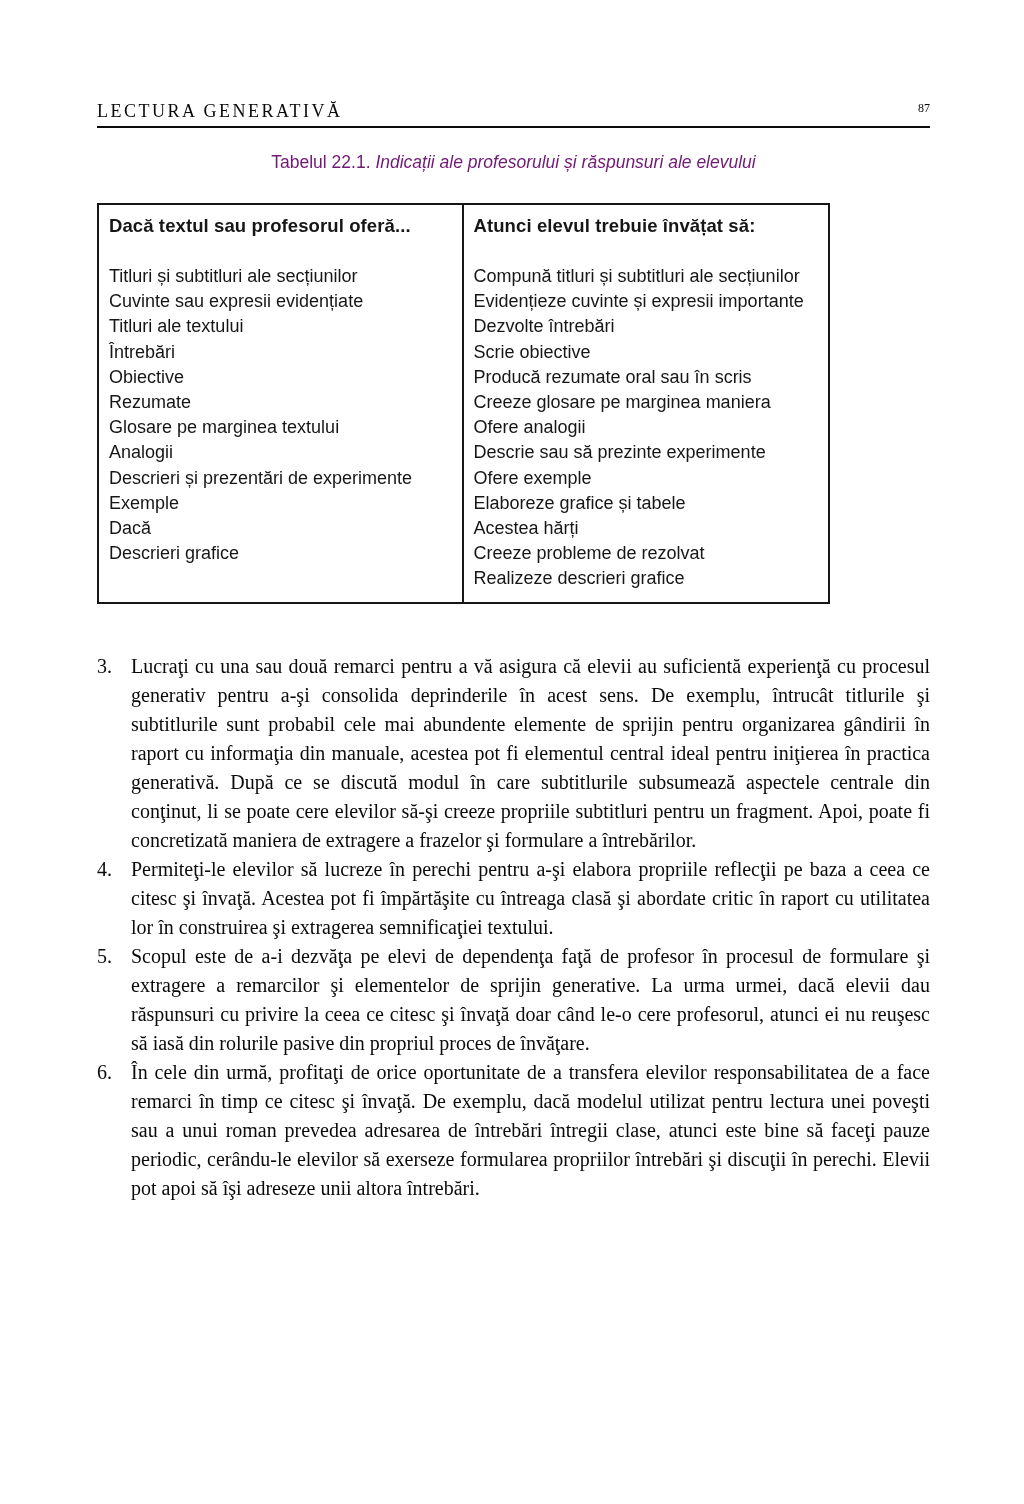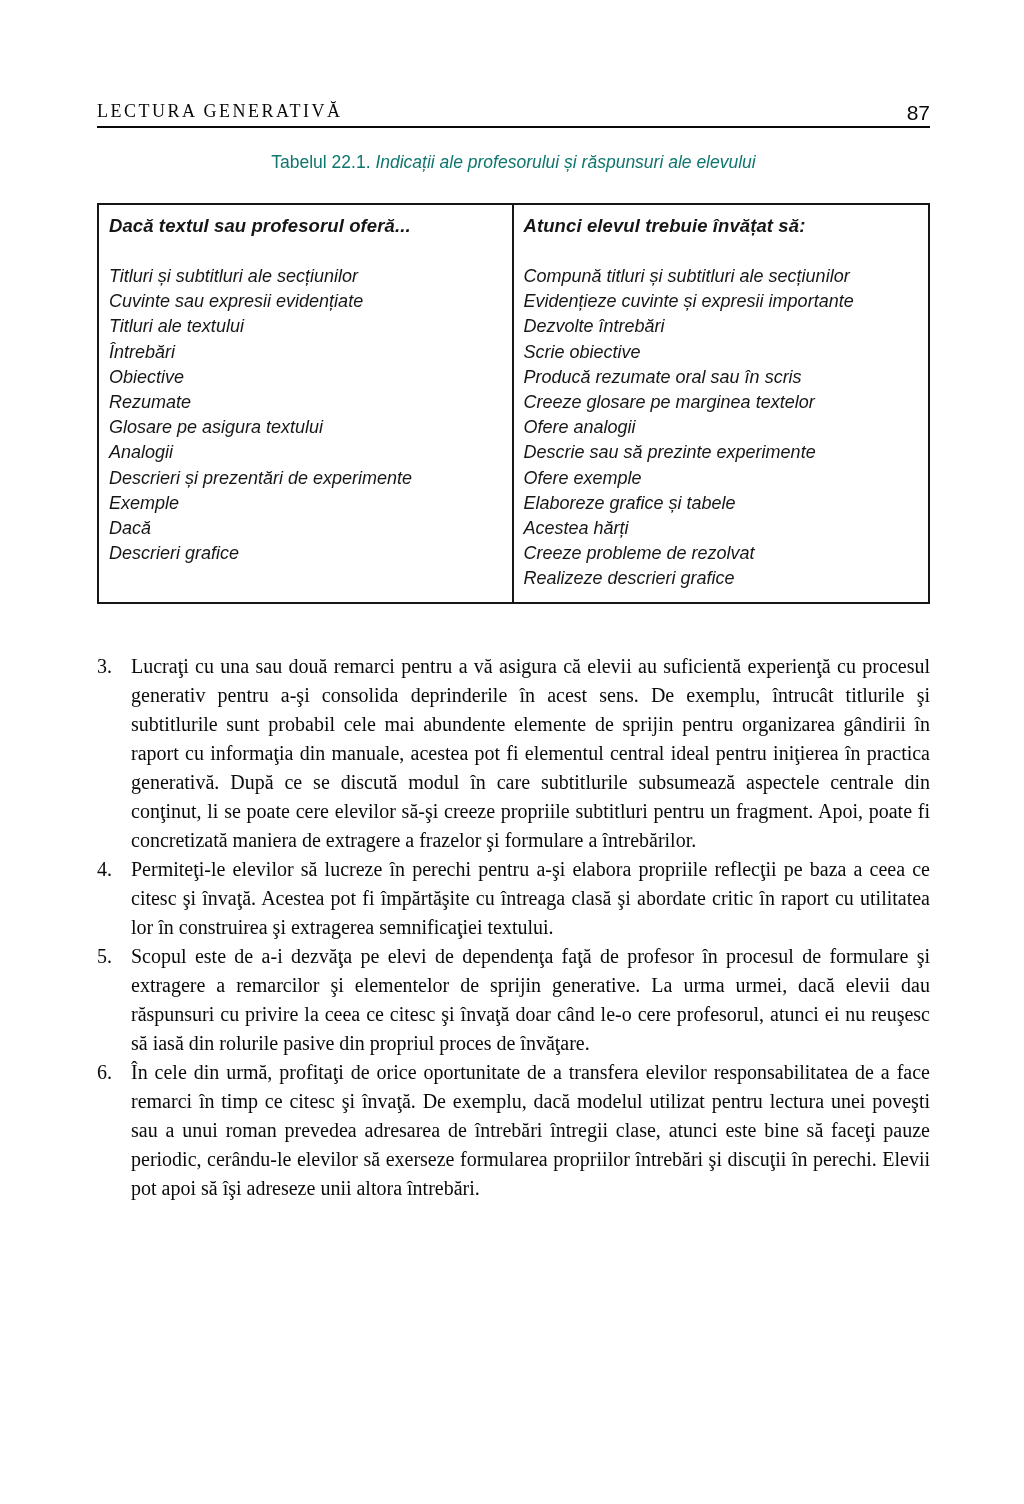--- a/index.html
+++ b/index.html
@@ -25,56 +25,55 @@
     text-align: left;
     font-family: "Liberation Serif", serif;
     font-size: 18px;
     letter-spacing: 2.5px;
     color: #0a0a0a;
   }
   .page-number {
     position: absolute;
     right: 0;
     top: 0;
-    font-family: Liberation Sans, sans-serif;
-    font-size: 21px;
+    font-family: Liberation Serif, serif;
+    font-size: 12px;
   }
   .header-rule {
     position: absolute;
     left: 97px;
     top: 126px;
     width: 833px;
     border-top: 2px solid #0a0a0a;
   }
   
   .table-caption {
     position: absolute;
     left: 97px;
     top: 152px;
     width: 833px;
     text-align: center;
     font-family: "Liberation Sans", sans-serif;
     font-size: 17.5px;
-    color: #0f766e;
+    color: #701a75;
   }
   .table-caption .caption-title { font-style: italic; }
   
   .grid-table {
     position: absolute;
     left: 97px;
     top: 203px;
-    width: 833px;
+    width: 733px;
     box-sizing: border-box;
     border: 2px solid #161616;
     display: grid;
     grid-template-columns: 1fr 1fr;
     font-family: "Liberation Sans", sans-serif;
     font-size: 18px;
     color: #161616;
-    font-style: italic;
   }
   .table-col {
     box-sizing: border-box;
     padding: 9px 10px 10px 10px;
   }
   .table-col.left { border-right: 2px solid #161616; }
   .table-col-header {
     font-weight: bold;
     font-size: 18.5px;
     line-height: 24px;
@@ -116,37 +115,37 @@
   <div class="grid-table">
     <div class="table-col left">
       <div class="table-col-header">Dacă textul sau profesorul oferă...</div>
       <div class="table-rows">
         <div class="table-row">Titluri și subtitluri ale secțiunilor</div>
         <div class="table-row">Cuvinte sau expresii evidențiate</div>
         <div class="table-row">Titluri ale textului</div>
         <div class="table-row">Întrebări</div>
         <div class="table-row">Obiective</div>
         <div class="table-row">Rezumate</div>
-        <div class="table-row">Glosare pe asigura textului</div>
+        <div class="table-row">Glosare pe marginea textului</div>
         <div class="table-row">Analogii</div>
         <div class="table-row">Descrieri și prezentări de experimente</div>
         <div class="table-row">Exemple</div>
         <div class="table-row">Dacă</div>
         <div class="table-row">Descrieri grafice</div>
       </div>
     </div>
     <div class="table-col right">
       <div class="table-col-header">Atunci elevul trebuie învățat să:</div>
       <div class="table-rows">
         <div class="table-row">Compună titluri și subtitluri ale secțiunilor</div>
         <div class="table-row">Evidențieze cuvinte și expresii importante</div>
         <div class="table-row">Dezvolte întrebări</div>
         <div class="table-row">Scrie obiective</div>
         <div class="table-row">Producă rezumate oral sau în scris</div>
-        <div class="table-row">Creeze glosare pe marginea textelor</div>
+        <div class="table-row">Creeze glosare pe marginea maniera</div>
         <div class="table-row">Ofere analogii</div>
         <div class="table-row">Descrie sau să prezinte experimente</div>
         <div class="table-row">Ofere exemple</div>
         <div class="table-row">Elaboreze grafice și tabele</div>
         <div class="table-row">Acestea hărți</div>
         <div class="table-row">Creeze probleme de rezolvat</div>
         <div class="table-row">Realizeze descrieri grafice</div>
       </div>
     </div>
   </div>

